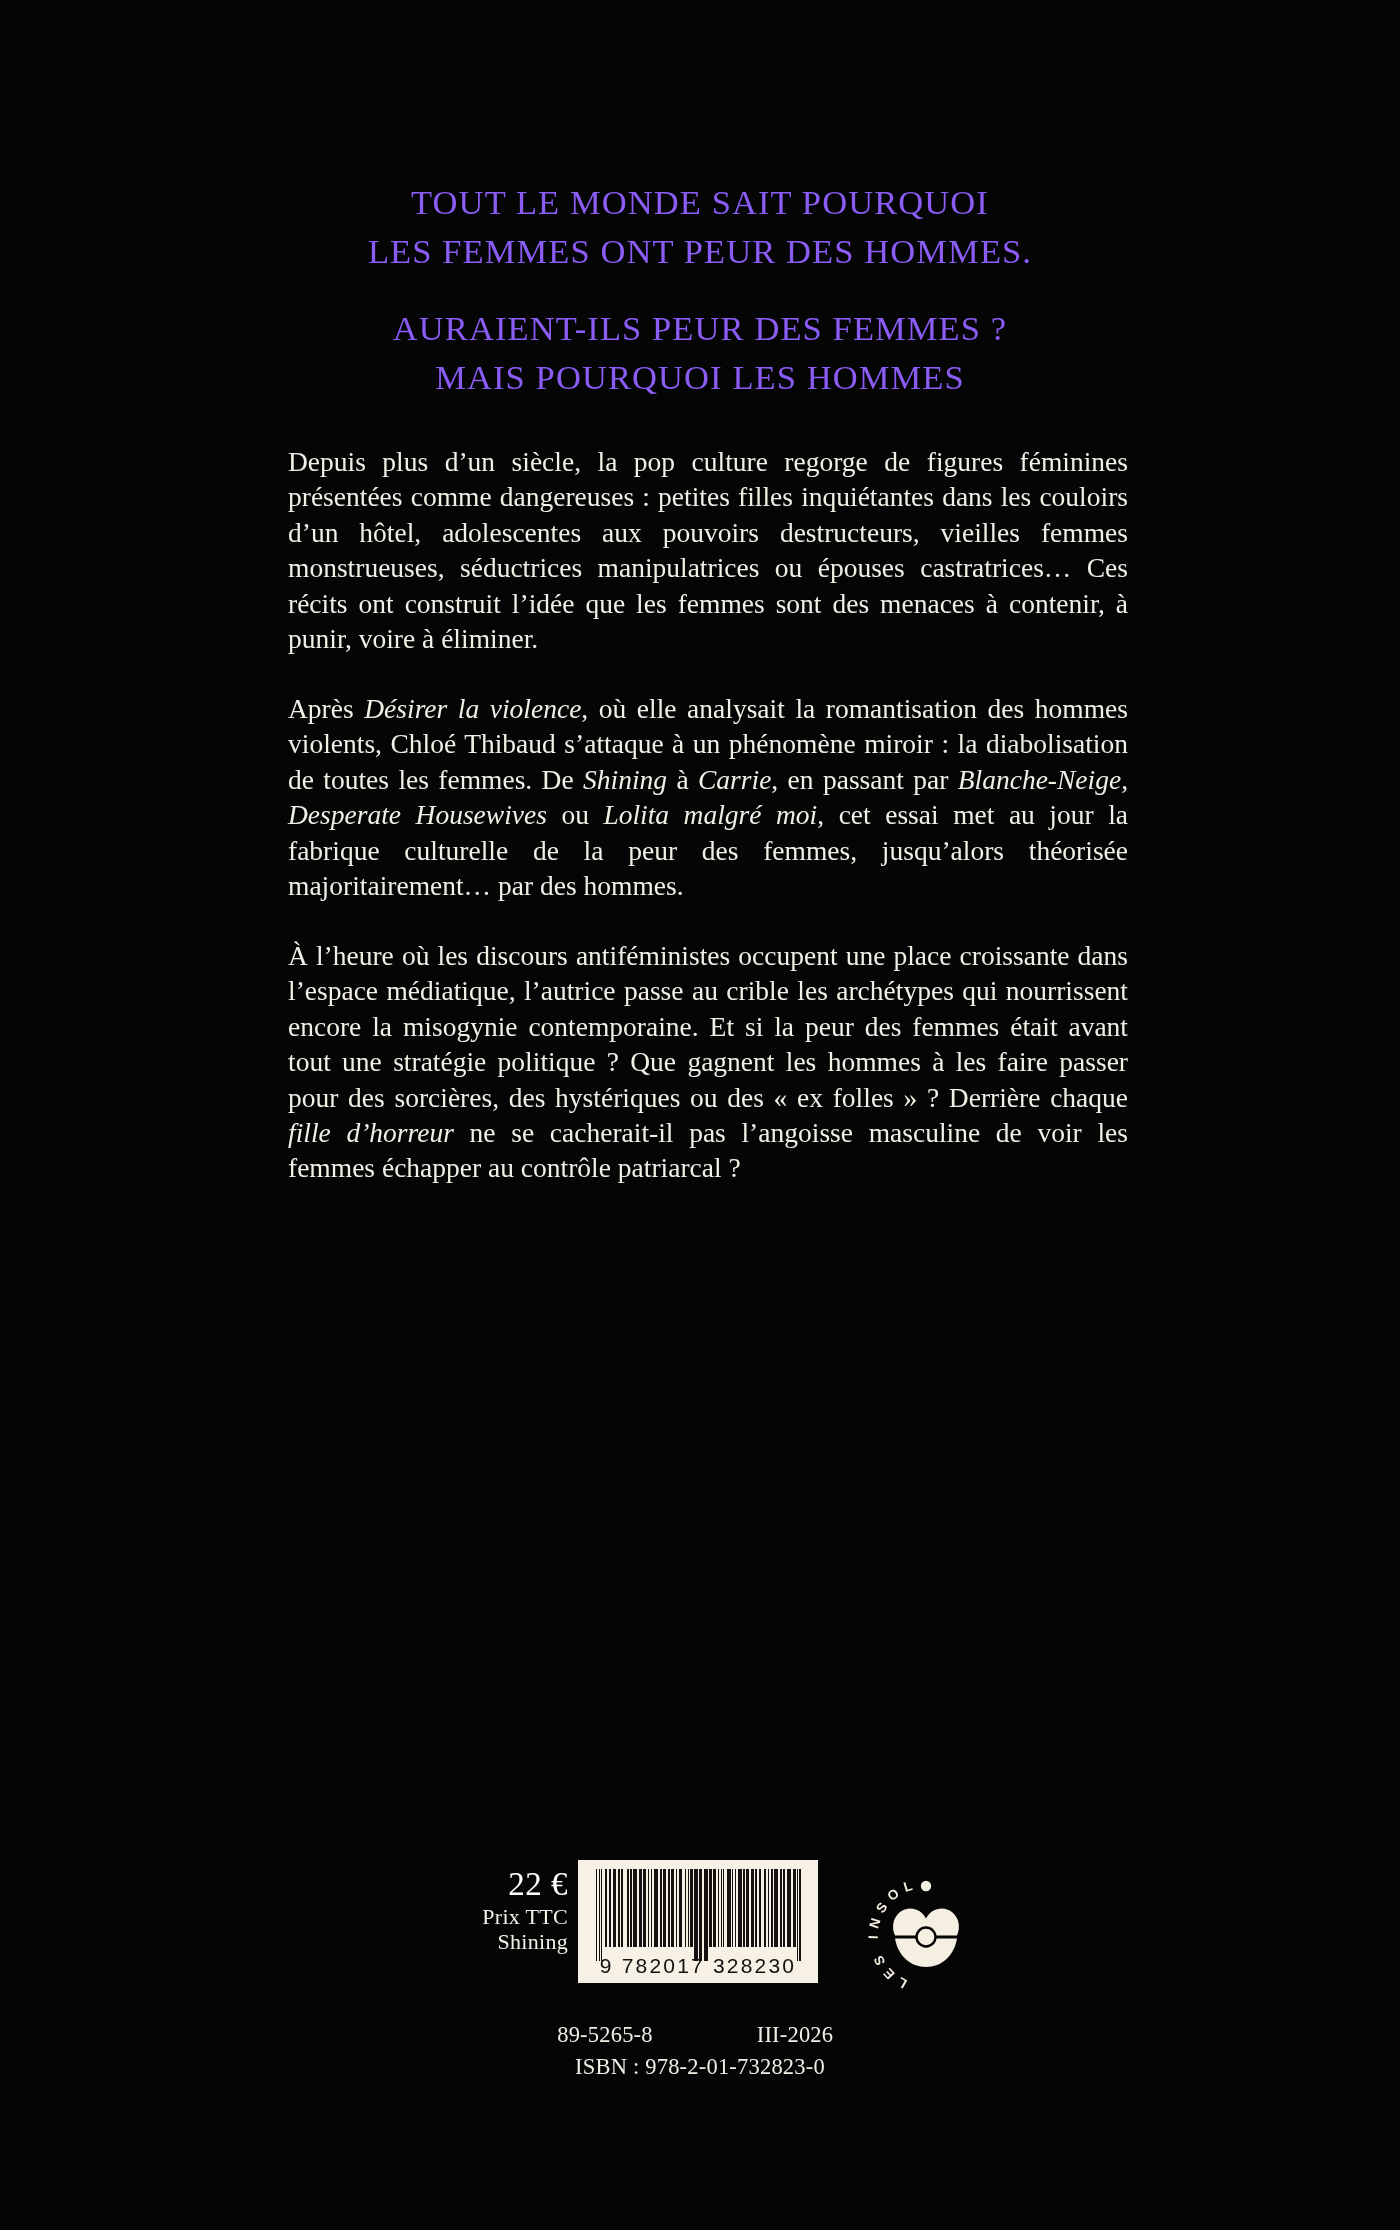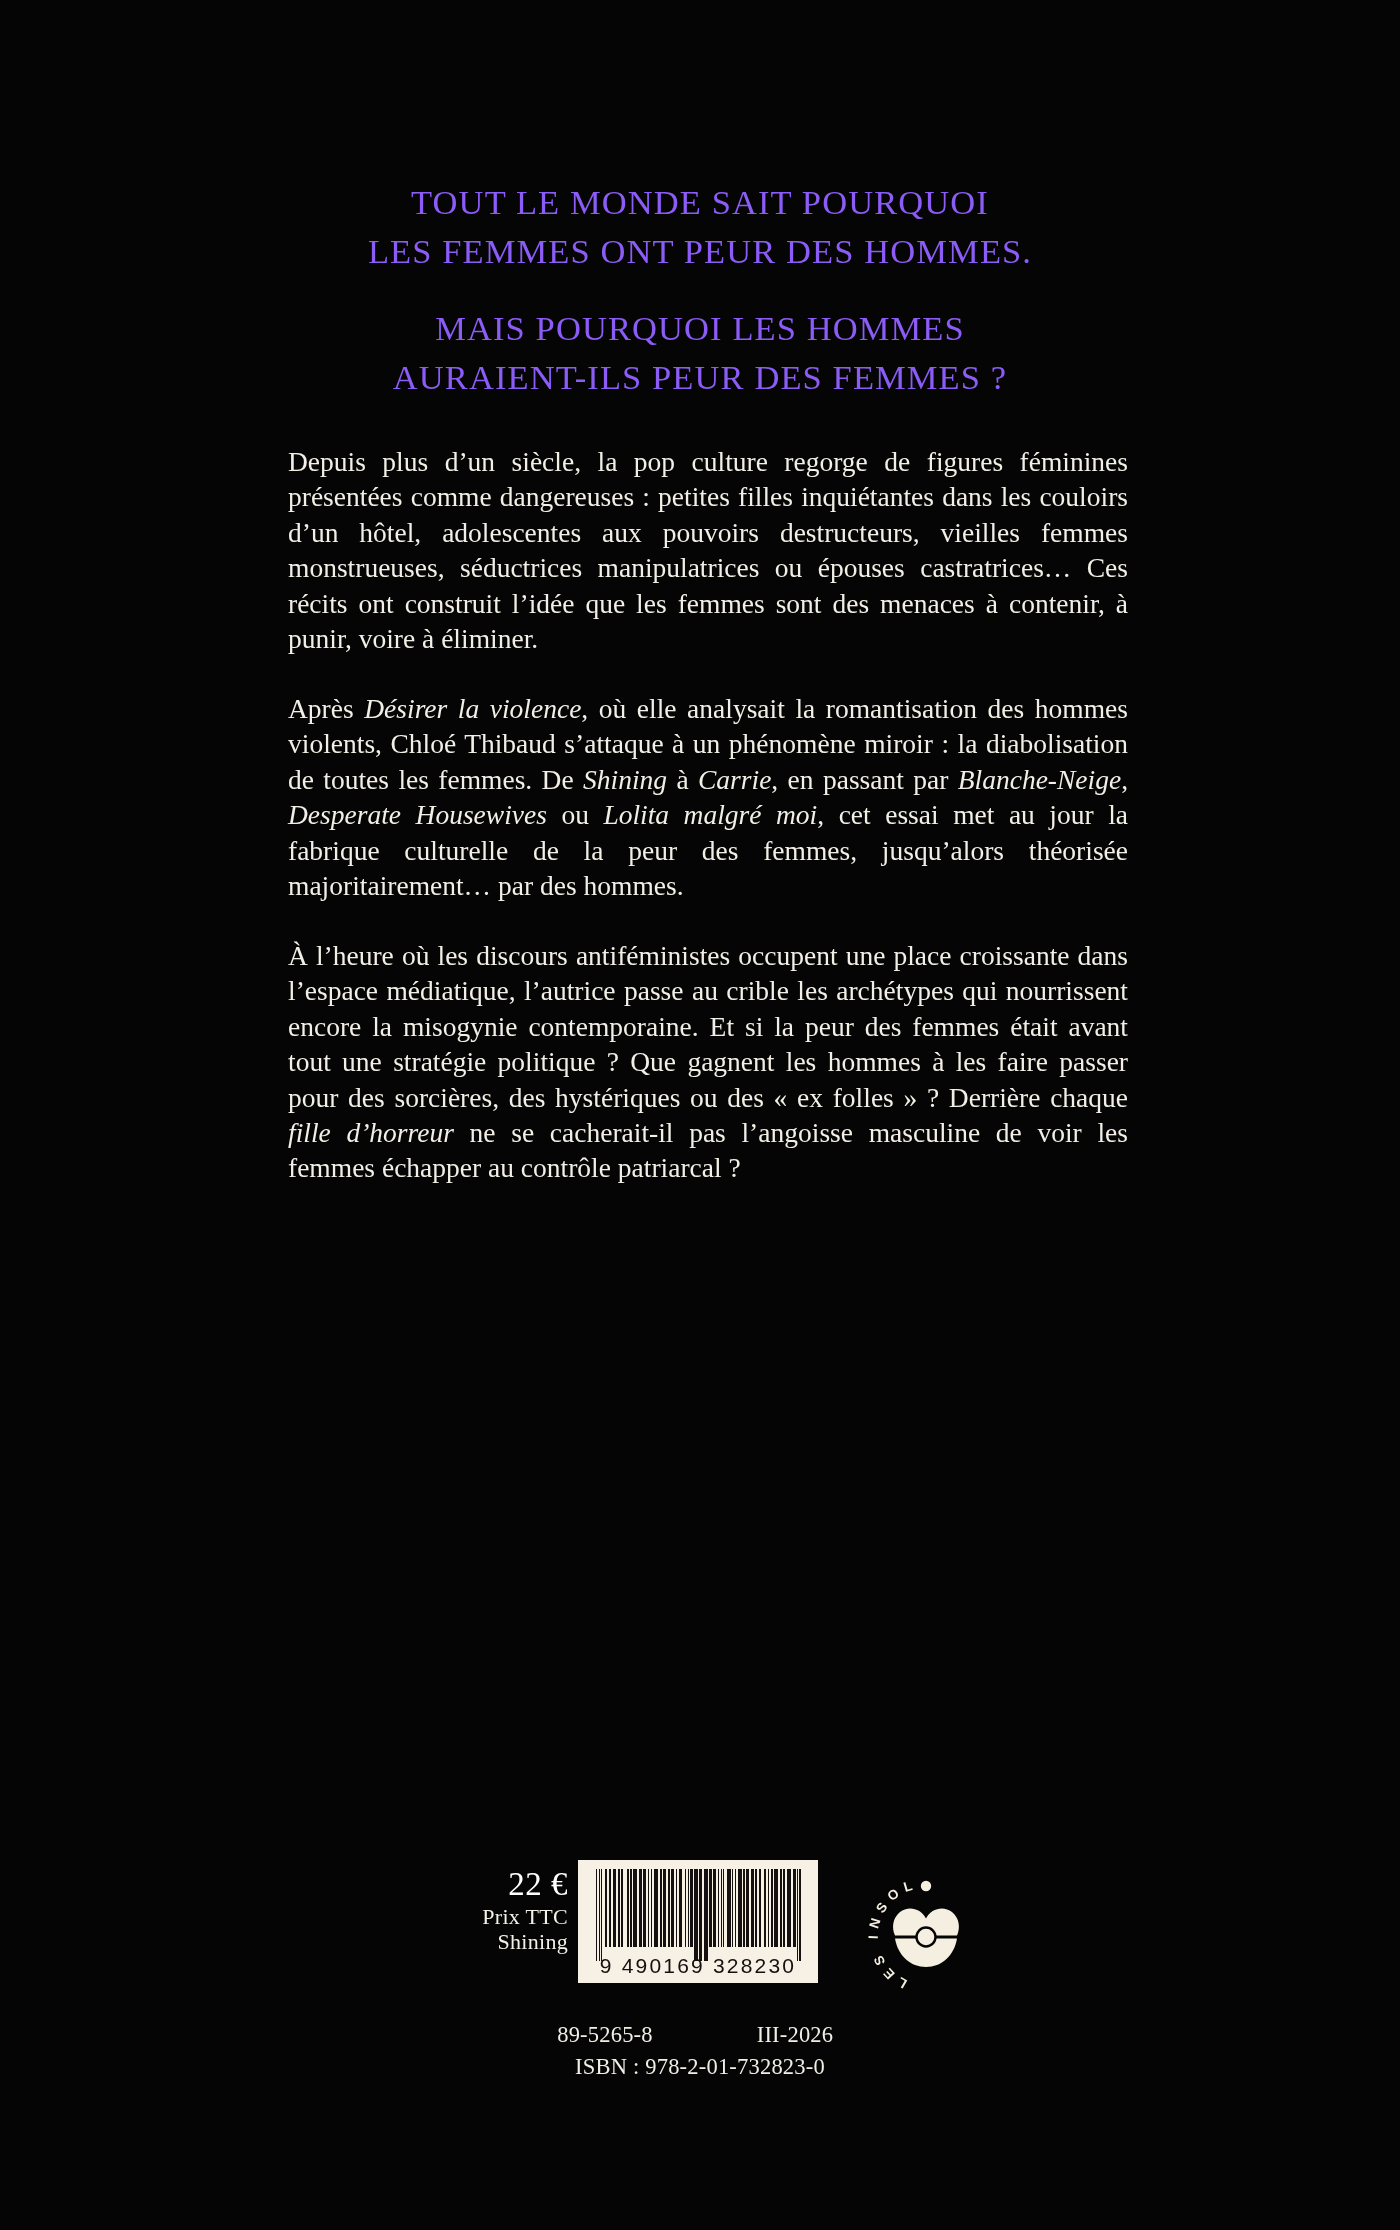--- a/index.html
+++ b/index.html
@@ -177,22 +177,22 @@
 <body>
 
 <div class="page">
 
   <div class="headline">
     <div class="headline-block">
       <span class="headline-line">TOUT LE MONDE SAIT POURQUOI</span>
       <span class="headline-line">LES FEMMES ONT PEUR DES HOMMES.</span>
     </div>
     <div class="headline-block second">
+      <span class="headline-line">AURAIENT-ILS PEUR DES FEMMES ?</span>
       <span class="headline-line">MAIS POURQUOI LES HOMMES</span>
-      <span class="headline-line">AURAIENT-ILS PEUR DES FEMMES ?</span>
     </div>
   </div>
 
   <div class="body-copy">
 
     <p class="para">Depuis plus d’un siècle, la pop culture regorge de figures féminines présentées comme dangereuses : petites filles inquiétantes dans les couloirs d’un hôtel, adolescentes aux pouvoirs destructeurs, vieilles femmes monstrueuses, séductrices manipulatrices ou épouses castratrices… Ces récits ont construit l’idée que les femmes sont des menaces à contenir, à punir, voire à éliminer.</p>
 
     <p class="para"><span>Après </span><i>Désirer la violence</i><span>, où elle analysait la romantisation des hommes violents, Chloé Thibaud s’attaque à un phénomène miroir : la diabolisation de toutes les femmes. De </span><i>Shining</i><span> à </span><i>Carrie</i><span>, en passant par </span><i>Blanche-Neige</i><span>, </span><i>Desperate Housewives</i><span> ou </span><i>Lolita malgré moi</i><span>, cet essai met au jour la fabrique culturelle de la peur des femmes, jusqu’alors théorisée majoritairement… par des hommes.</span></p>
 
     <p class="para"><span>À l’heure où les discours antiféministes occupent une place croissante dans l’espace médiatique, l’autrice passe au crible les archétypes qui nourrissent encore la misogynie contemporaine. Et si la peur des femmes était avant tout une stratégie politique ? Que gagnent les hommes à les faire passer pour des sorcières, des hystériques ou des « ex folles » ? Derrière chaque </span><i>fille d’horreur</i><span> ne se cacherait-il pas l’angoisse masculine de voir les femmes échapper au contrôle patriarcal ?</span></p>
@@ -307,21 +307,21 @@
           <span style="width: 1.28px; margin-right: 0px; background: transparent;"></span>
           <span style="width: 3.84px; margin-right: 0px;"></span>
           <span style="width: 2.56px; margin-right: 0px; background: transparent;"></span>
           <span style="width: 2.56px; margin-right: 0px;"></span>
           <span class="guard" style="width: 1.28px; margin-right: 0px; background: transparent;"></span>
           <span class="guard" style="width: 1.28px; margin-right: 0px;"></span>
           <span class="guard" style="width: 1.28px; margin-right: 0px; background: transparent;"></span>
           <span class="guard" style="width: 1.28px; margin-right: 0px;"></span>
           <span class="guard" style="width: 1.28px; margin-right: 0px; background: transparent;"></span>
         </div>
-      <div class="barcode-digits">9 490169 328230</div>
+      <div class="barcode-digits">9 782017 328230</div>
     </div>
 
     <div class="logo">
       <svg width="136" height="136" viewBox="0 0 136 136">
         <defs>
           <path id="ringpath" d="M 68,68 m 0,-48 a 48,48 0 1,1 -0.1,0" fill="none"></path>
         </defs>
 
         <circle cx="68" cy="18" r="5.2" fill="#f4efe1"></circle>
 

